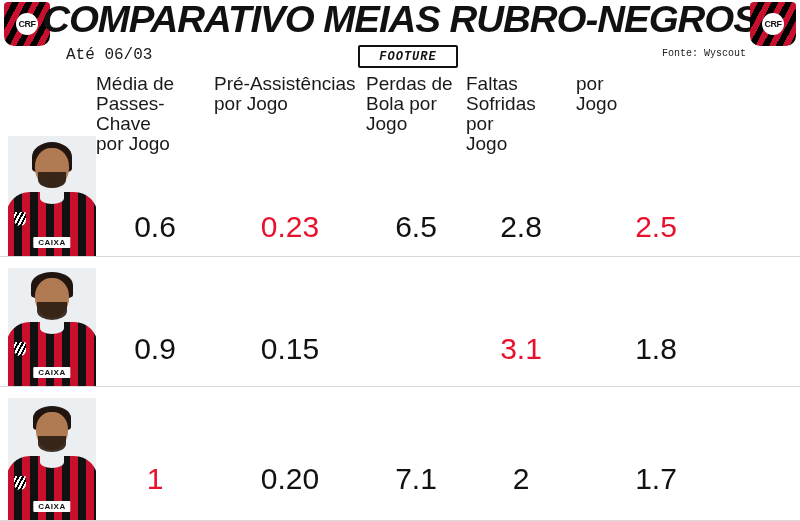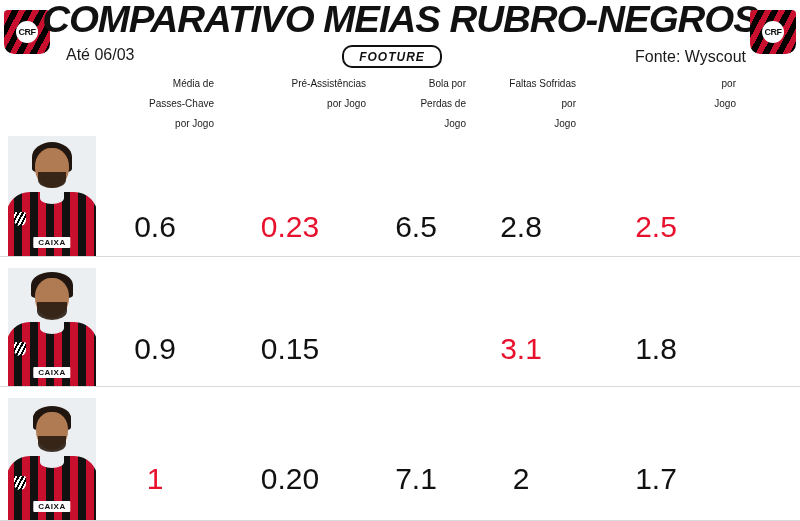--- a/index.html
+++ b/index.html
@@ -18,21 +18,21 @@
   
   .header {
     position: absolute;
     left: 0; top: 0;
     width: 800px;
     height: 44px;
     background: #ffffff;
   }
   .crest {
     position: absolute;
-    top: 10px;
+    top: 2px;
     width: 46px;
     height: 44px;
   }
   .crest.left { left: 4px; }
   .crest.right { right: 4px; }
   .crest-shape {
     width: 100%;
     height: 100%;
     background:
       repeating-linear-gradient(
@@ -74,71 +74,71 @@
     color: #111111;
     transform: scaleX(1.04);
     transform-origin: center;
     white-space: nowrap;
   }
 
   
   .subheader {
     position: absolute;
     left: 0; top: 44px;
-    width: 800px; height: 26px;
+    width: 800px; height: 26px; font-family: Liberation Mono, monospace;
   }
   .date-label {
     position: absolute;
     left: 66px; top: 2px;
     font-size: 16px;
     color: #1a1a1a;
   }
   .footure-badge {
     position: absolute;
-    left: 342px; top: 1px;
+    left: 358px; top: 1px;
     width: 96px; height: 19px;
     background: #ffffff;
     border: 2px solid #111111;
-    border-radius: 10px;
+    border-radius: 2px;
     display: flex;
     align-items: center;
     justify-content: center;
   }
   .footure-badge span {
     font-size: 12px;
     font-weight: bold;
     font-style: italic;
     letter-spacing: 1px;
     color: #111111;
   }
   .source-label {
     position: absolute;
     right: 54px; top: 4px;
-    font-size: 16px;
+    font-size: 10px;
     color: #1a1a1a;
   }
 
   
   .table {
     position: absolute;
     left: 0; top: 70px;
     width: 800px;
     height: 451px;
   }
   .col-c0     { left: 96px;  width: 118px; }
   .col-c1     { left: 214px; width: 152px; }
   .col-c2     { left: 366px; width: 100px; }
   .col-c3     { left: 466px; width: 110px; }
   .col-c4     { left: 576px; width: 160px; }
 
   .head-cell {
     position: absolute;
     top: 4px;
-    text-align: right;
-    font-size: 10px;
+    text-align: left;
+    font-size: 19px;
     line-height: 20px;
     color: #1a1a1a;
   }
 
   .row-sep {
     position: absolute;
     left: 0;
     width: 800px;
     height: 1px;
     background: #d9d9d9;
@@ -266,22 +266,22 @@
   <div class="head-cell col-c0">
     <div>Média de</div>
     <div>Passes-Chave</div>
     <div>por Jogo</div>
   </div>
   <div class="head-cell col-c1">
     <div>Pré-Assistências</div>
     <div>por Jogo</div>
   </div>
   <div class="head-cell col-c2">
+    <div>Perdas de</div>
     <div>Bola por</div>
-    <div>Perdas de</div>
     <div>Jogo</div>
   </div>
   <div class="head-cell col-c3">
     <div>Faltas Sofridas</div>
     <div>por</div>
     <div>Jogo</div>
   </div>
   <div class="head-cell col-c4">
     <div>por</div>
     <div>Jogo</div>

